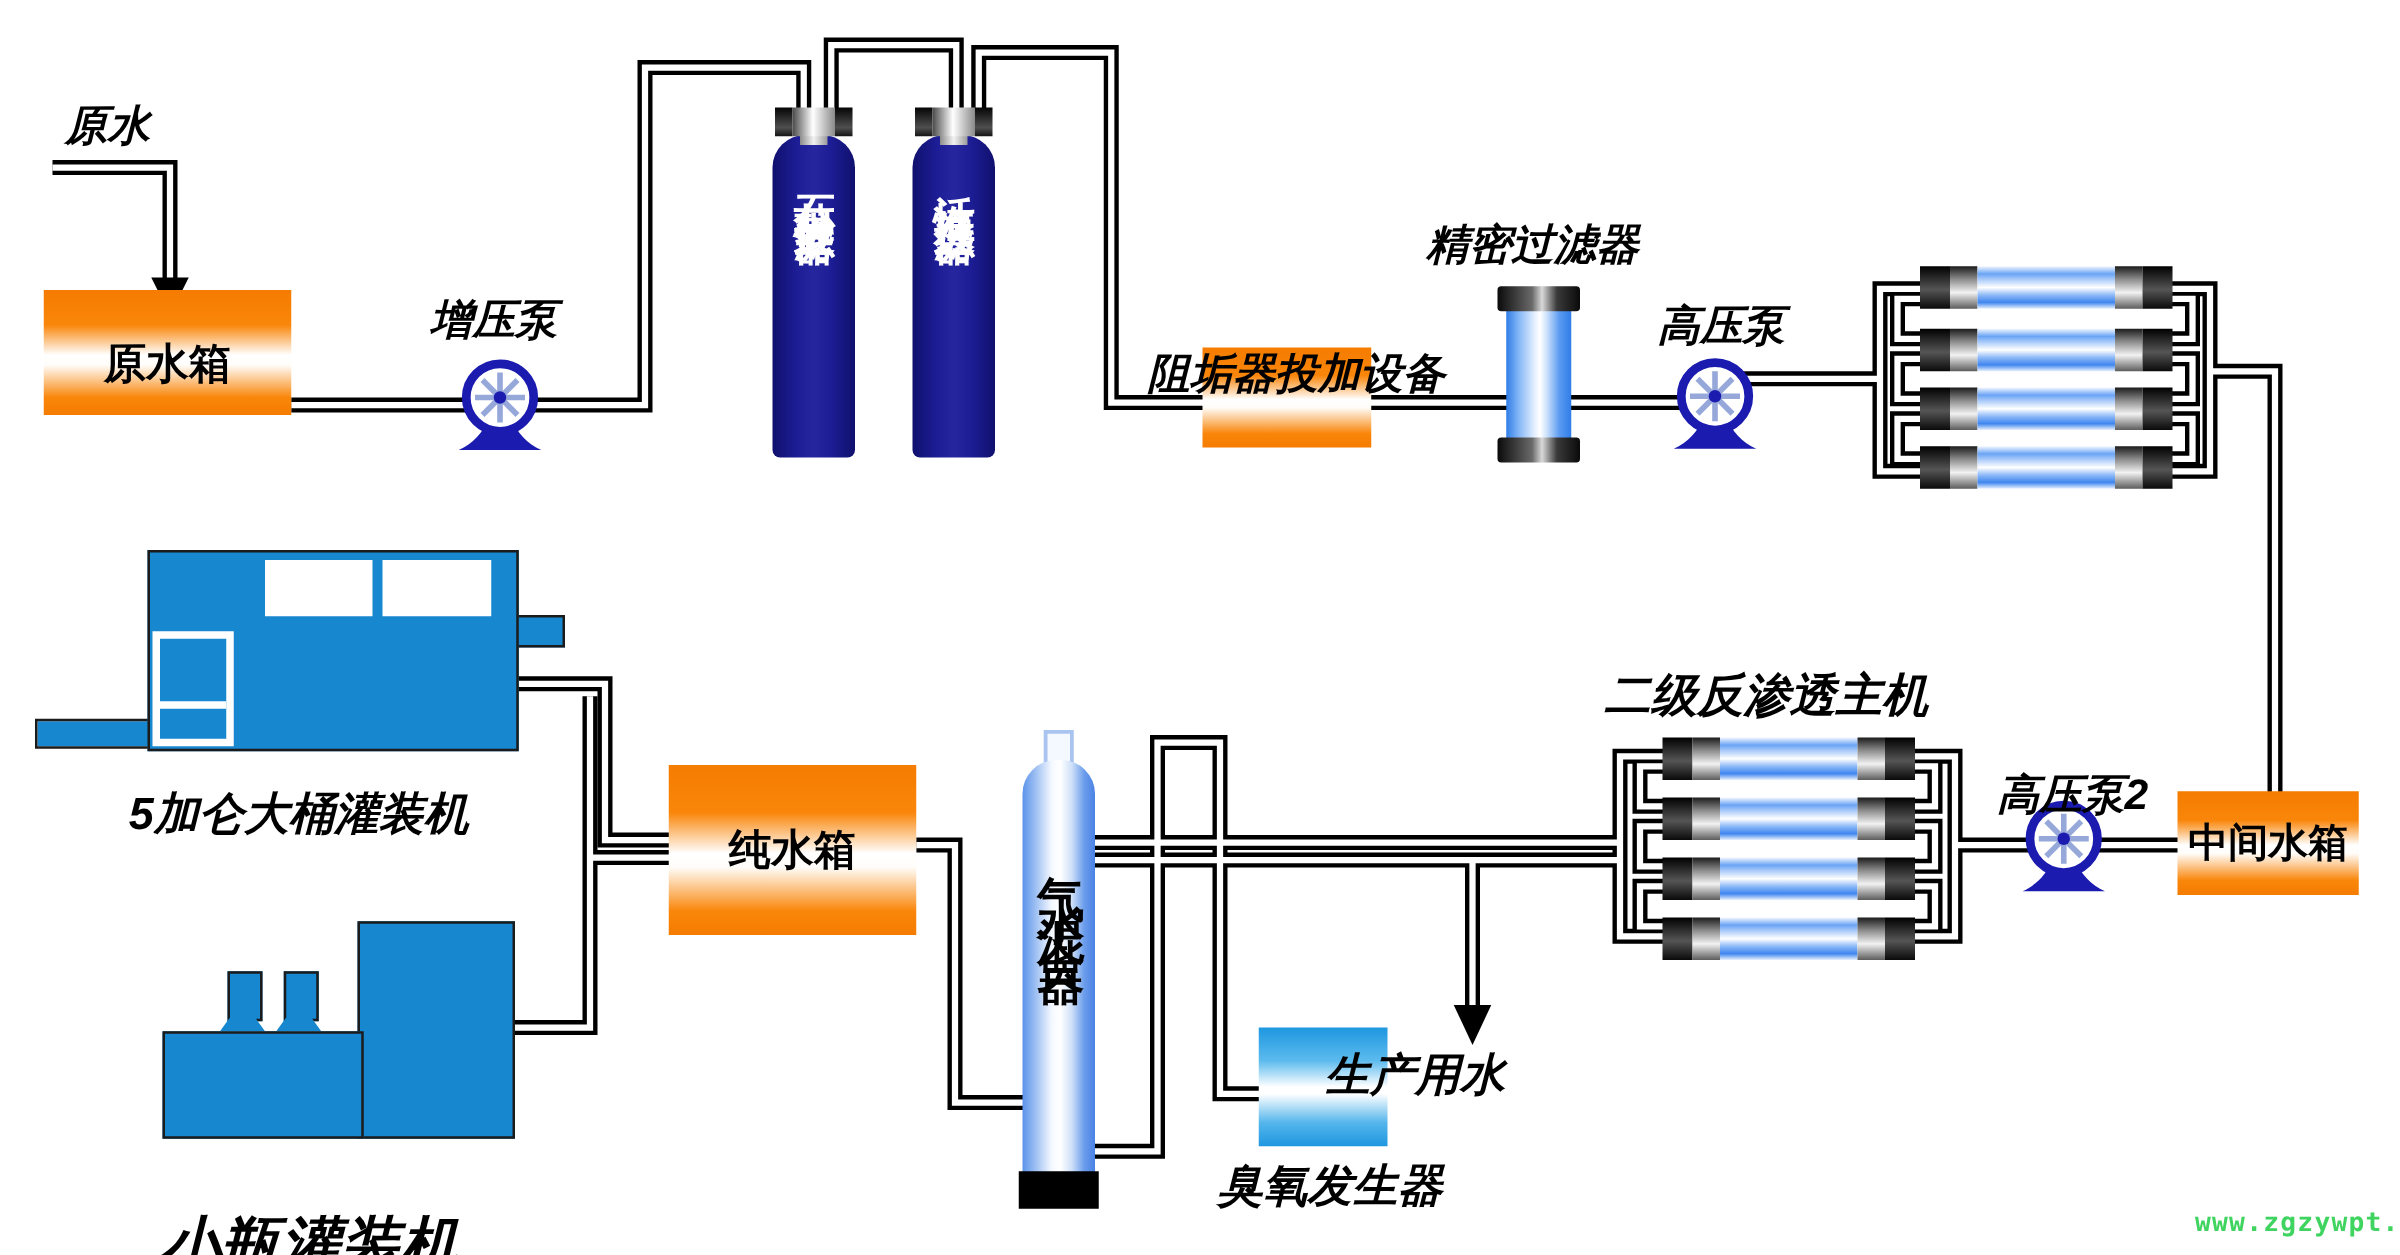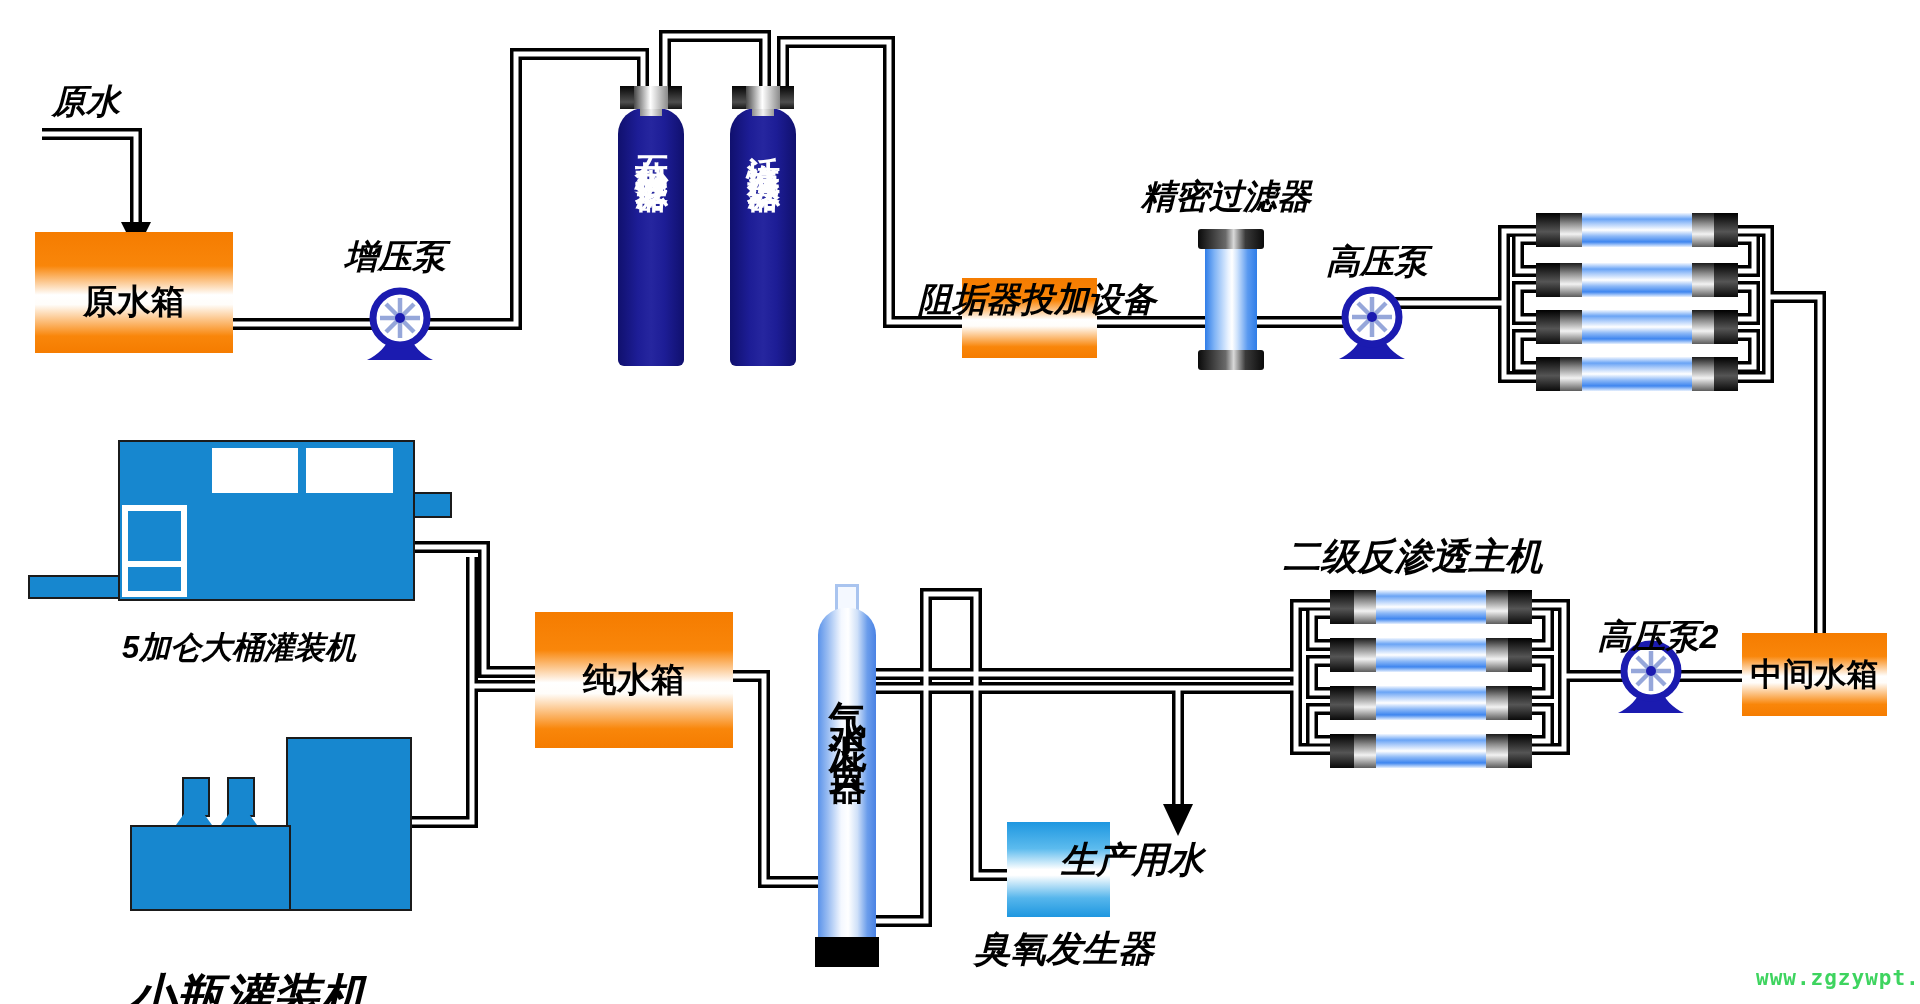--- a/index.html
+++ b/index.html
@@ -135,21 +135,21 @@
       <g stroke="#96a7da" stroke-width="4.5">
         <line x1="-20" y1="0" x2="20" y2="0"></line>
           <line x1="0" y1="-20" x2="0" y2="20"></line>
         <line x1="-14" y1="-14" x2="14" y2="14"></line>
           <line x1="14" y1="-14" x2="-14" y2="14"></line>
       </g>
       <circle r="5" fill="#1b1bb0"></circle>
     </g>
   </svg>
 
-  <div class="eq orange-tank" style="left:35px;top:232px;width:198px;height:121px;padding-top:18px;box-sizing:border-box;">
+  <div class="eq orange-tank" style="left:35px;top:232px;width:198px;height:100px;padding-top:18px;box-sizing:border-box;">
     <span>原水箱</span>
   </div>
 
   <div class="eq orange-tank" style="left:535px;top:612px;width:198px;height:136px;">
     <span>纯水箱</span>
   </div>
 
   <div class="eq orange-tank" style="left:1742px;top:633px;width:145px;height:83px;font-size:32px;">
     <span>中间水箱</span>
   </div>
@@ -266,18 +266,18 @@
 
   <div class="lbl lbl-left" style="left:52px;top:84px;">原水</div>
   <div class="lbl" style="left:395px;top:239px;">增压泵</div>
   <div class="lbl" style="left:1037px;top:234px;margin-top:48px;">阻垢器投加设备</div>
   <div class="lbl" style="left:1226px;top:179px;">精密过滤器</div>
   <div class="lbl" style="left:1377px;top:244px;">高压泵</div>
   <div class="lbl" style="left:1658px;top:595px;margin-top:24px;">高压泵2</div>
   <div class="lbl" style="left:1413px;top:538px;font-size:37px;">二级反渗透主机</div>
   <div class="lbl lbl-left" style="left:1060px;top:841px;font-size:36px;">生产用水</div>
   <div class="lbl" style="left:1064px;top:930px;font-size:36px;">臭氧发生器</div>
-  <div class="lbl" style="left:239px;top:632px;font-size:31px;">5加仑大桶灌装机</div>
+  <div class="lbl" style="left:239px;top:632px;font-size:36px;">5加仑大桶灌装机</div>
   <div class="lbl" style="left:248px;top:932px;font-size:48px;margin-top:40px;">小瓶灌装机</div>
 
   <div class="wm" style="left:1756px;top:966px;">www.zgzywpt.cn</div>
 
 </div>
 
 </body></html>

